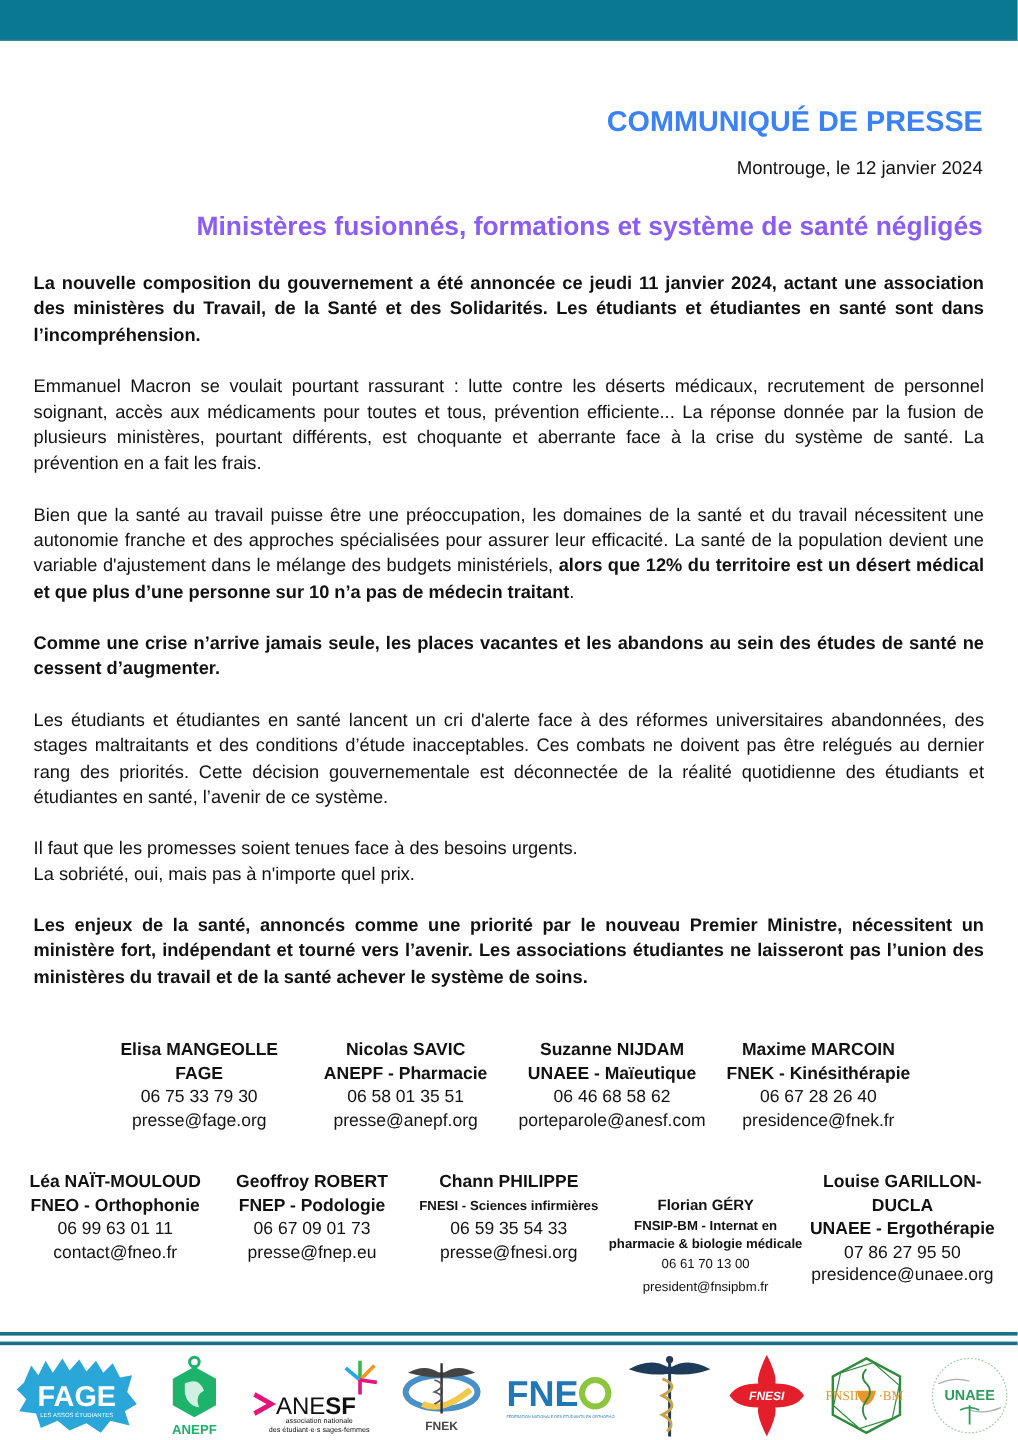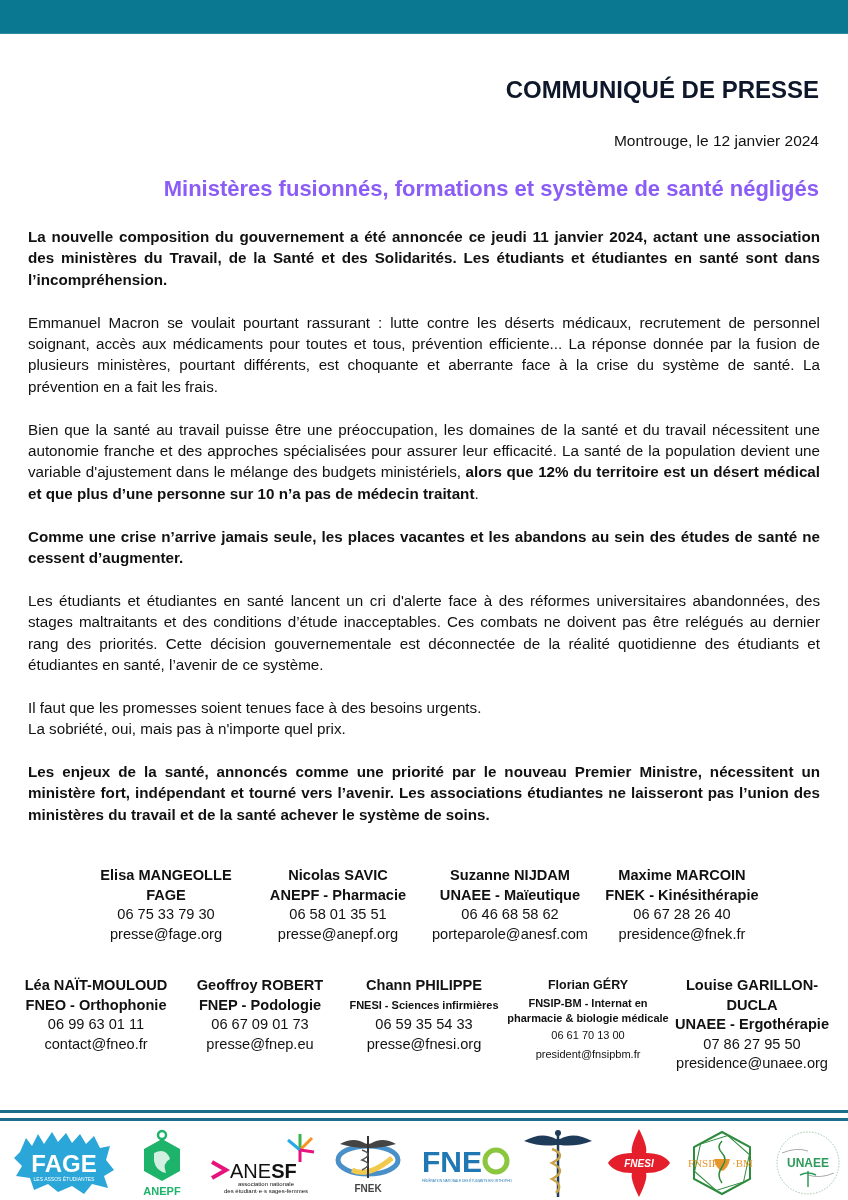--- a/index.html
+++ b/index.html
@@ -1,34 +1,34 @@
 <!DOCTYPE html>
 <html><head>
 <meta charset="utf-8">
 <style>
   html, body { margin: 0; padding: 0; }
   body {
     width: 848px; height: 1200px; background: #ffffff; position: relative; overflow: hidden;
     font-family: "Liberation Sans", sans-serif; color: #111;
   }
   .topbar { position: absolute; left: 0; top: 0; width: 848px; height: 33px; background: #0a7891; border-bottom: 1px solid #2f8aa0; }
-  .title { position: absolute; right: 29px; top: 76px; font-size: 24px; font-weight: bold; color: #0f172a; letter-spacing: 0; }
+  .title { position: absolute; right: 29px; top: 88px; font-size: 24px; font-weight: bold; color: #3b82f6; letter-spacing: 0; }
   .date { position: absolute; right: 29px; top: 132px; font-size: 15.5px; color: #111; }
   .headline { position: absolute; right: 29px; top: 176px; font-size: 22px; font-weight: bold; color: #8b5cf6; white-space: nowrap; }
   .body-text { position: absolute; left: 28px; top: 226px; width: 792px; font-size: 15.2px; line-height: 21.4px; text-align: justify; }
   .body-text p { margin: 0 0 21.4px 0; }
   .b { font-weight: bold; }
   .contacts { position: absolute; left: 0; width: 848px; display: flex; justify-content: center; text-align: center; font-size: 14.6px; line-height: 19.5px; }
   .contacts .c { flex: 0 0 auto; }
   .row1 { top: 866px; }
   .row1 .c { width: 172px; }
   .row2 { top: 976px; }
   .row2 .c { width: 164px; }
   .c .n, .c .o { font-weight: bold; }
-  .c.tiny .n { font-size: 12.5px; }
+  .c.tiny .n { font-size: 12.5px; margin-top: 19px; }
   .c.tiny .o { font-size: 11px; line-height: 15px; }
   .c.tiny .p, .c.tiny .e { font-size: 11px; line-height: 19px; }
   .c.mid .o { font-size: 11px; }
   .dline { position: absolute; left: 0; width: 848px; height: 3px; background: #1b6f8a; }
   .logos { position: absolute; left: 0; top: 1126px; width: 848px; height: 74px; }
   .logo { position: absolute; top: 0; height: 74px; display: flex; align-items: center; justify-content: center; }
 </style>
 </head>
 <body>
 

